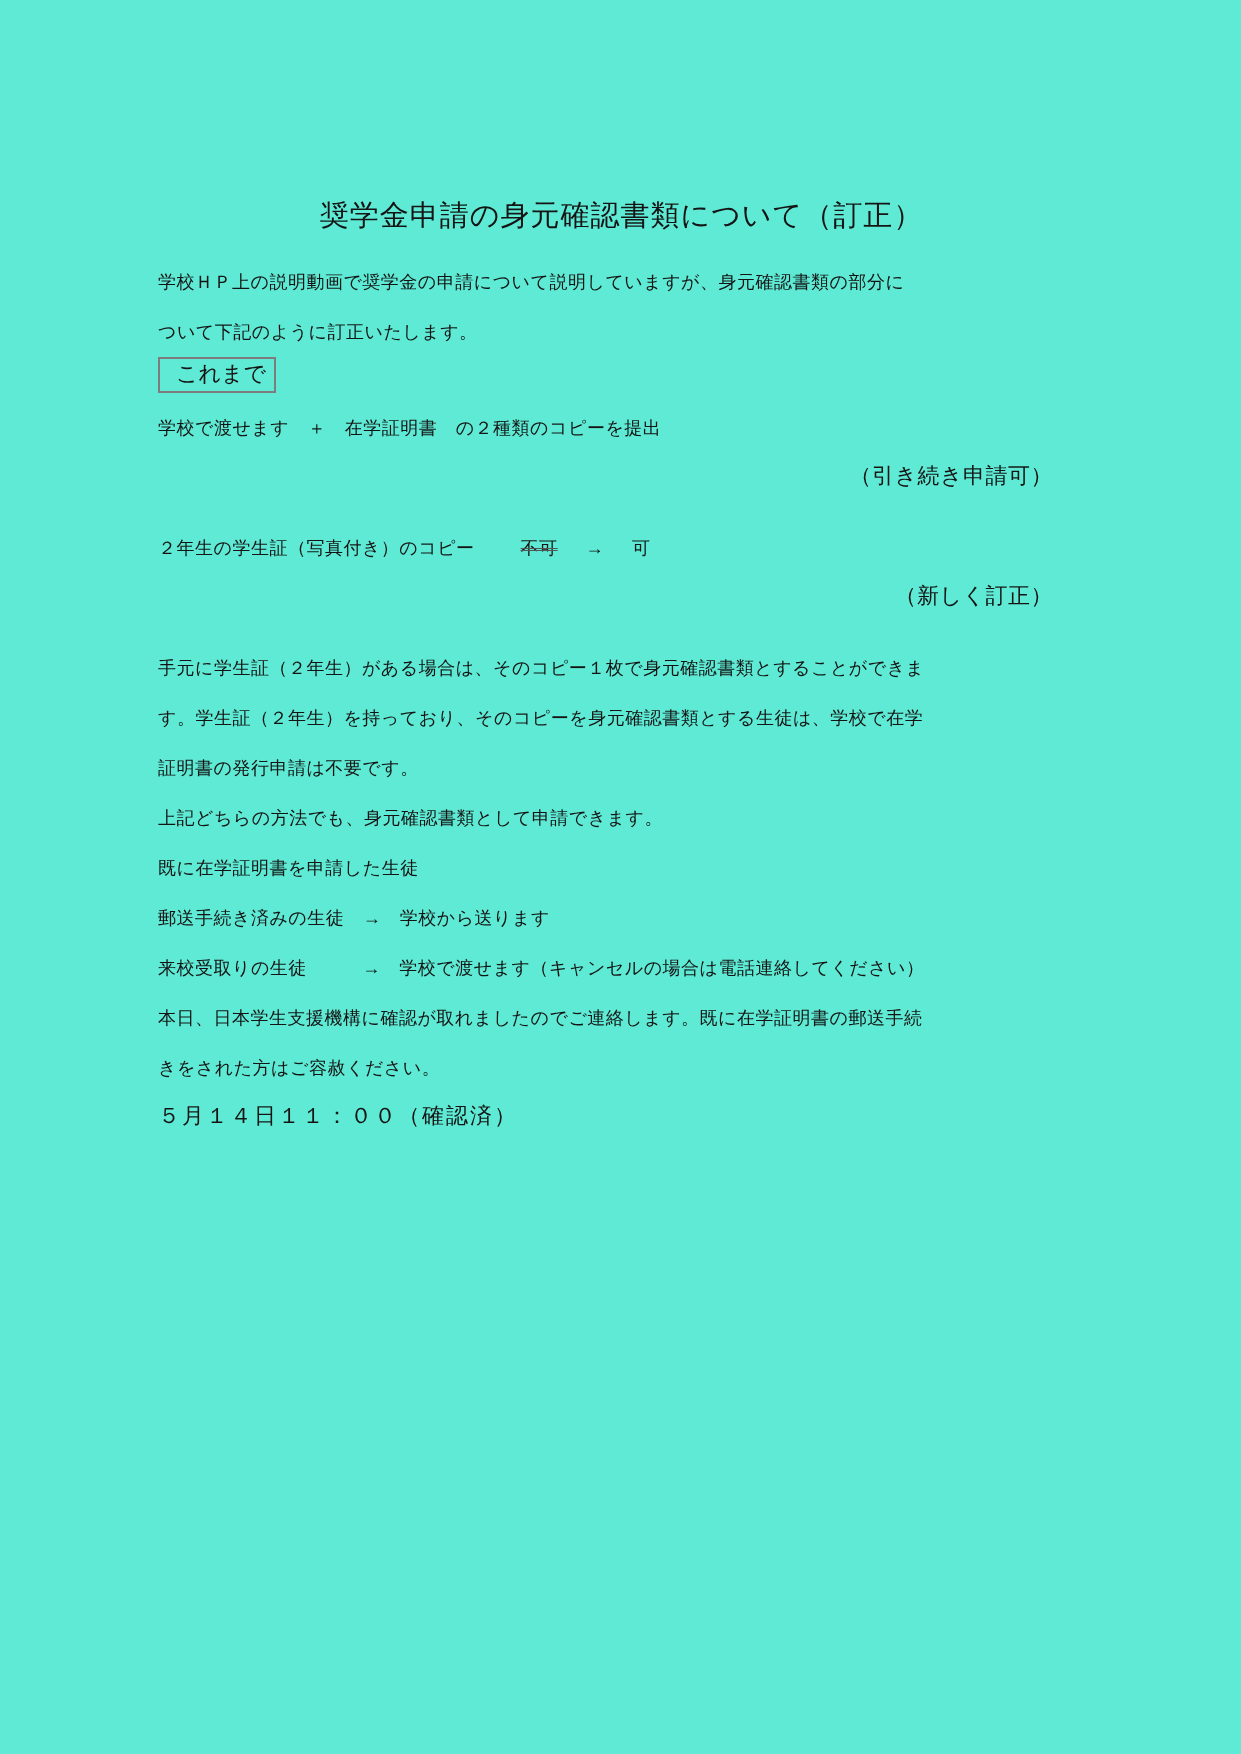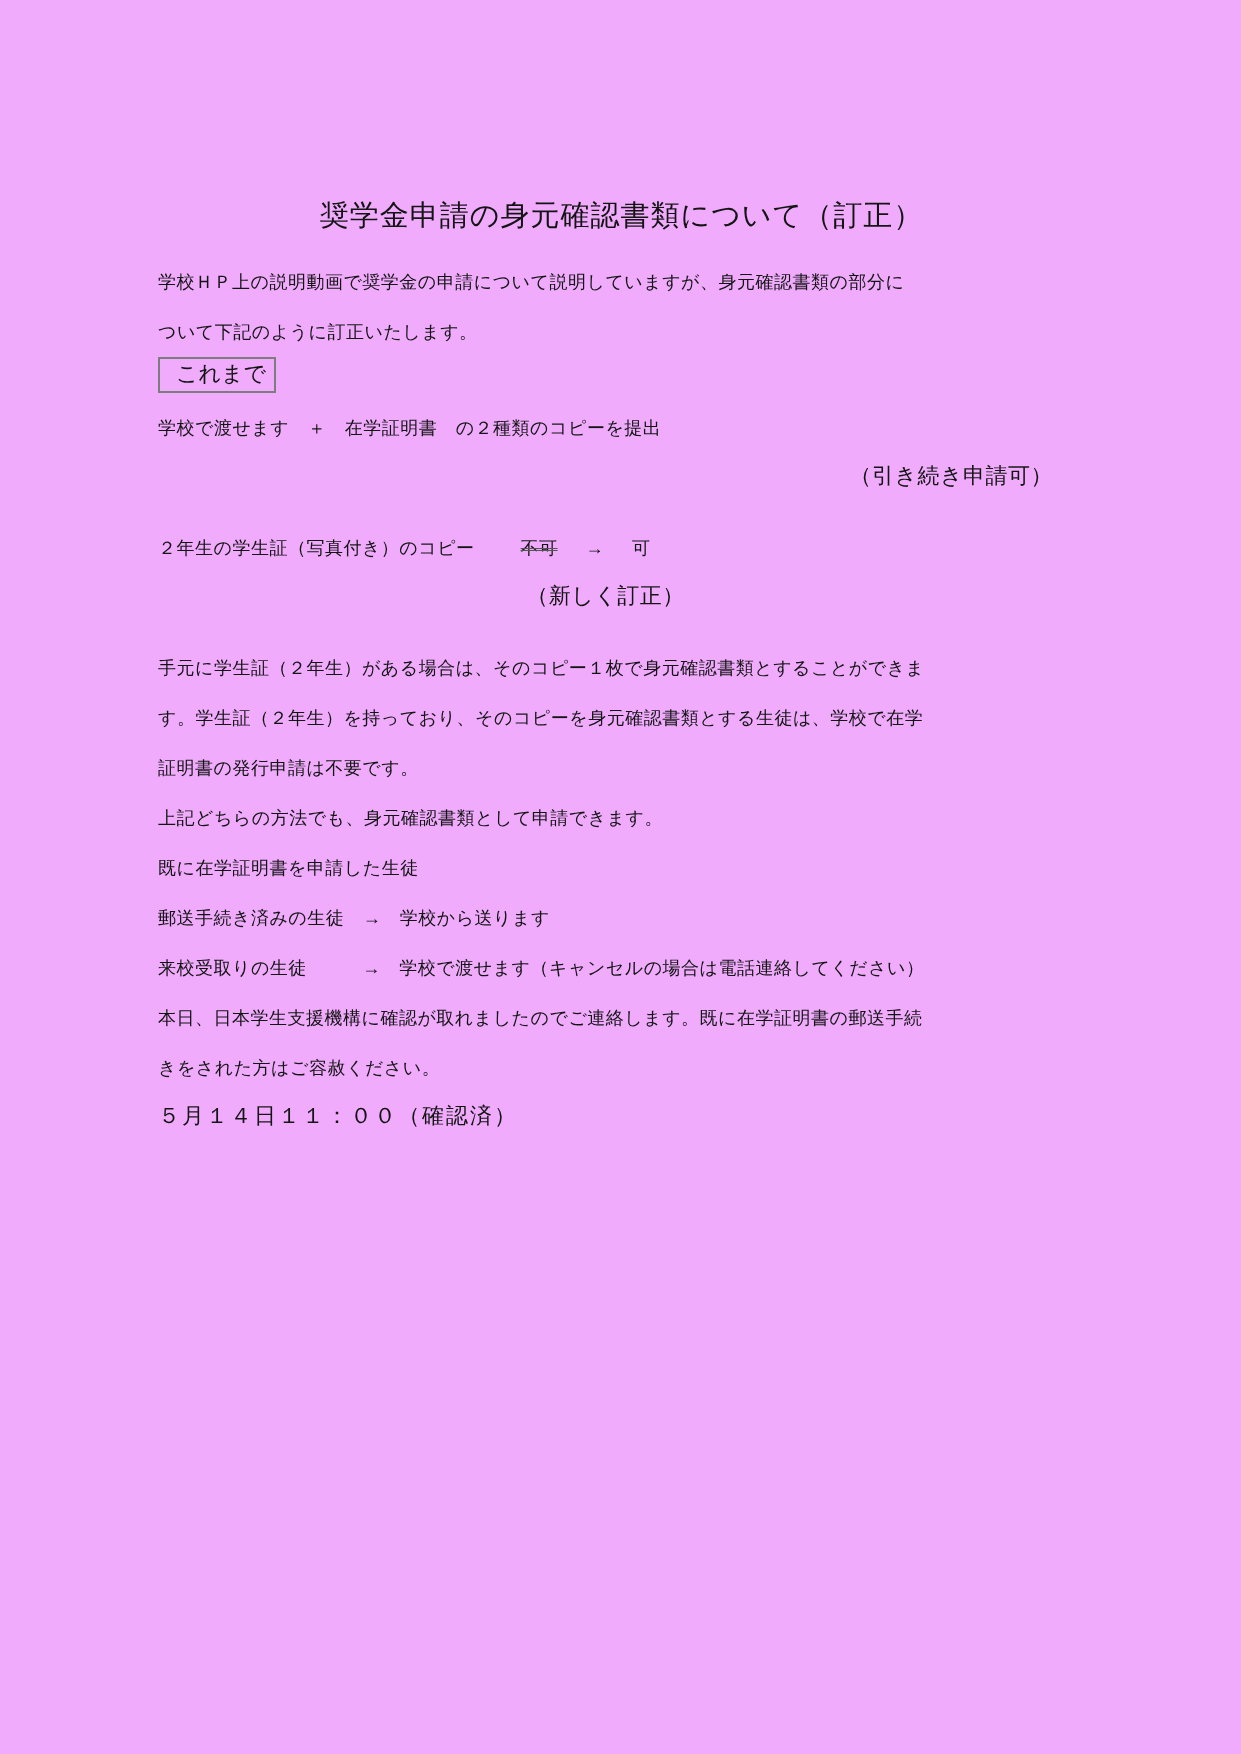--- a/index.html
+++ b/index.html
@@ -1,21 +1,21 @@
 <!DOCTYPE html>
 <html><head>
 <meta charset="utf-8">
 <style>
   html, body { margin: 0; padding: 0; background: #ffffff; }
   .page {
     position: relative;
     width: 1241px;
     height: 1754px;
     box-sizing: border-box;
-    background: #f0abfc;
+    background: #5eead4;
     color: #141414;
     font-family: "Liberation Serif", "DejaVu Serif", serif;
     padding: 195px 156px 40px 158px;
     overflow: hidden;
   }
   .doc-title {
     font-size: 29px;
     font-weight: 400;
     text-align: center;
     line-height: 40px;
@@ -44,21 +44,21 @@
   .note {
     margin: 0;
     font-size: 22px;
     line-height: 45px;
     text-align: right;
     padding-right: 32px;
     white-space: pre-wrap;
     letter-spacing: 0.5px;
   }
   .note-before { margin-bottom: 25px; }
-  .note-addition { margin-bottom: 25px; text-align: center; }
+  .note-addition { margin-bottom: 25px; }
   .addition-row { margin-top: 4px; }
   .struck {
     text-decoration-line: line-through;
     text-decoration-style: double;
     text-decoration-color: #555;
     margin-left: 46px;
   }
   .arrow-gap { margin-left: 28px; }
   .para-identity { margin-bottom: 15px; }
   .para-either { margin-bottom: 28px; }

